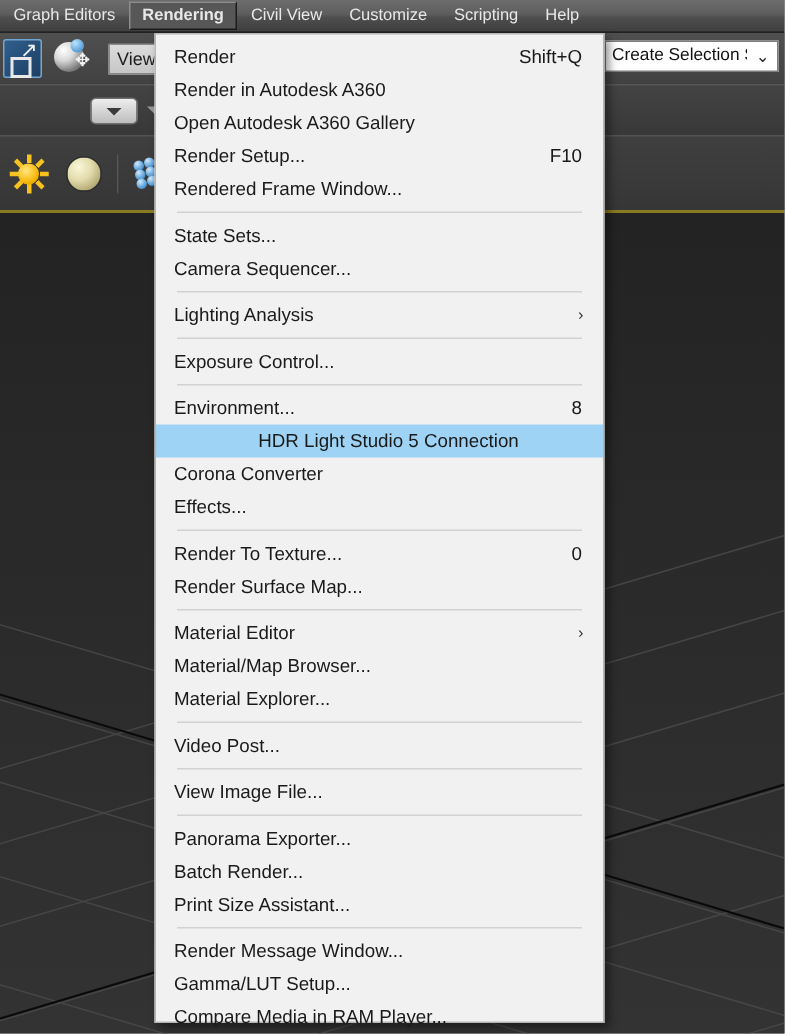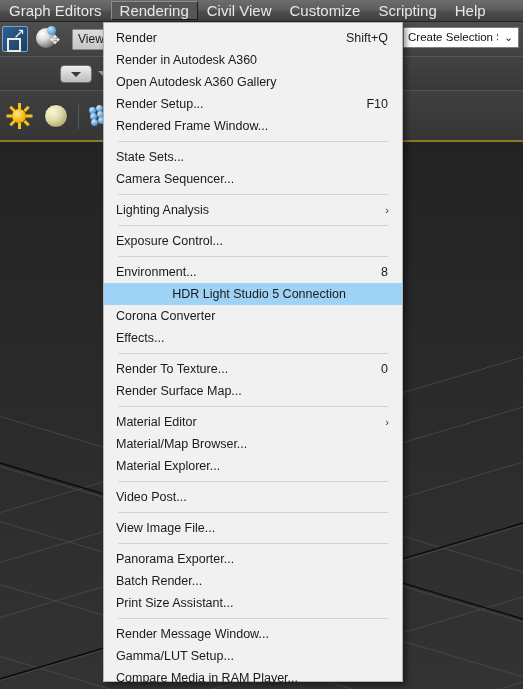--- a/index.html
+++ b/index.html
@@ -12,30 +12,31 @@
   }
 
   
   #menubar {
     position:absolute; left:0; top:0; width:523px; height:22px;
     background:linear-gradient(to bottom,#6d6d6d 0%,#5d5d5d 45%,#4e4e4e 55%,#3f3f3f 100%);
     display:flex; align-items:center;
     border-bottom:1px solid #222;
   }
   .mb-item {
-    font-size:15px; color:#e8e8e8; padding:2px 9px;
+    font-size:11px; color:#e8e8e8; padding:2px 9px;
     line-height:15px; white-space:nowrap; cursor:default;
   }
   .mb-item.active {
     background:#575757;
     border-top:1px solid #8d8d8d;
     border-left:1px solid #8d8d8d;
     border-right:1px solid #1c1c1c;
     border-bottom:1px solid #1c1c1c;
     padding:1px 8px;
+    font-weight:bold;
   }
 
   
   #toolbar {
     position:absolute; left:0; top:22px; width:523px; height:118px;
     background:linear-gradient(to bottom,#4a4a4a 0%,#454545 40%,#3c3c3c 100%);
     border-bottom:1px solid #1d1d1d;
   }
   .tb-row1 { position:absolute; left:0; top:0; width:523px; height:34px;
     background:linear-gradient(to bottom,#4f4f4f,#414141); display:flex; align-items:center; }

